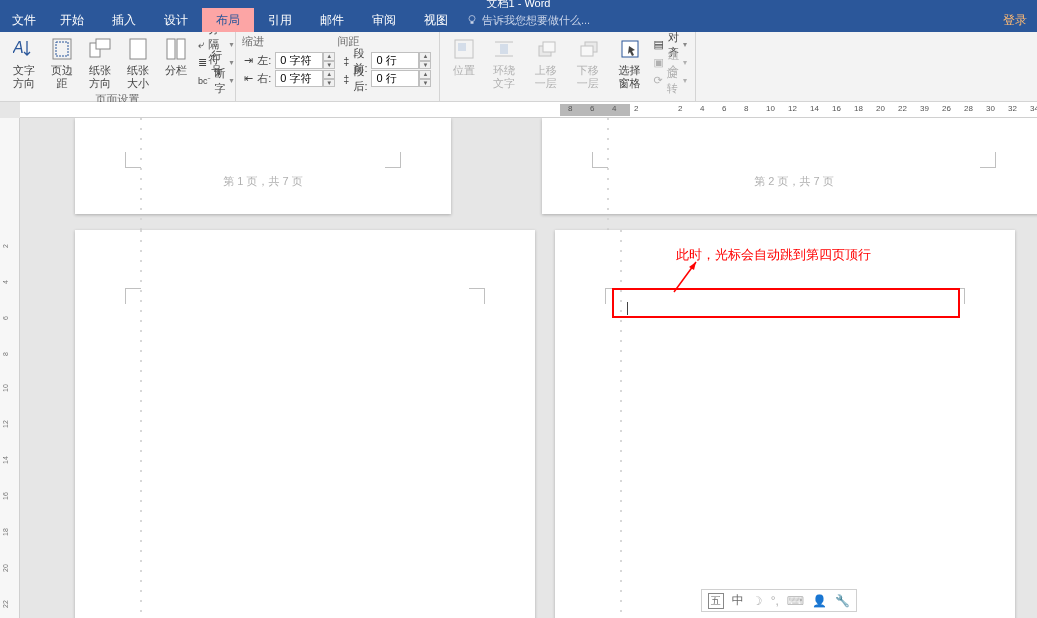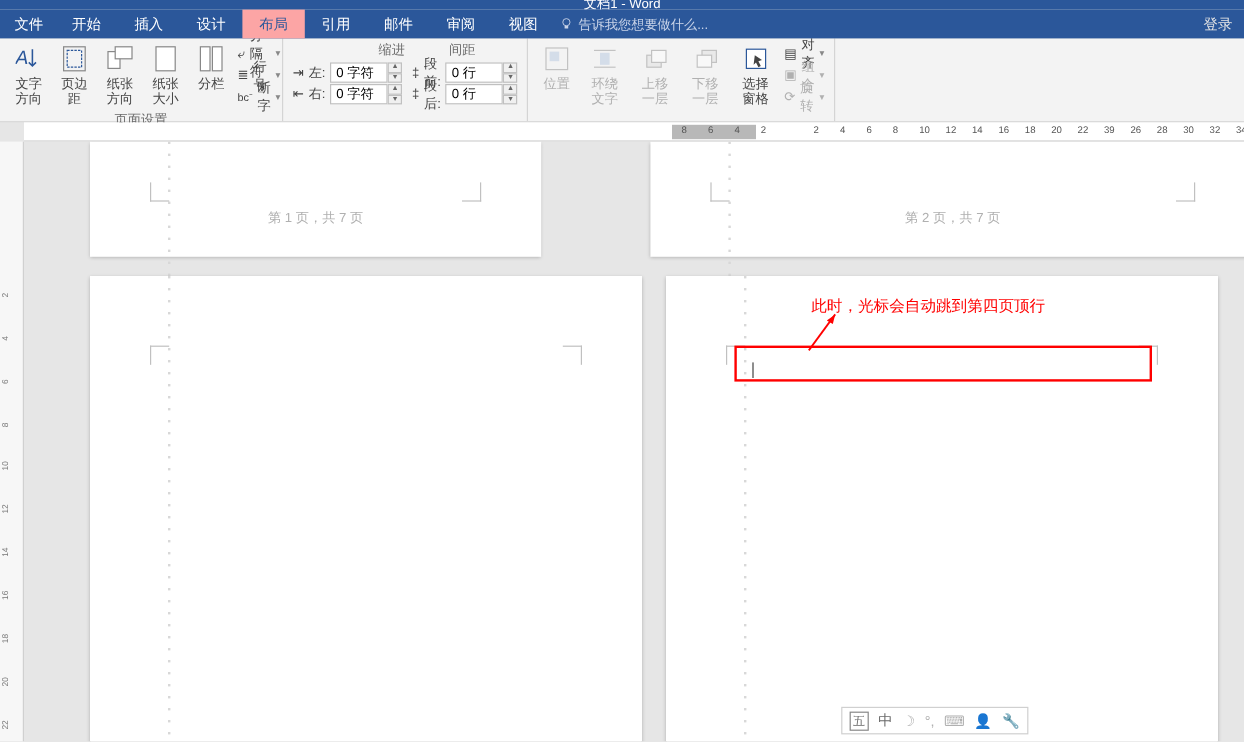--- a/index.html
+++ b/index.html
@@ -6,21 +6,21 @@
 body { width: 1037px; height: 618px; background: #e6e6e6; overflow: hidden; position: relative; }
 
 .titlebar { height: 8px; background: #2b579a; width: 100%; }
 .title-text { position: absolute; top: -4px; left: 50%; transform: translateX(-50%); color: #fff; font-size: 11px; }
 
 .menubar { height: 24px; background: #2b579a; display: flex; align-items: center; padding-left: 2px; position: relative; }
 .menubar .tab { color: #fff; font-size: 12px; padding: 4px 14px; cursor: pointer; height: 24px; line-height: 16px; }
 .menubar .tab.file { padding-left: 10px; padding-right: 10px; }
 .menubar .tab.active { background: #fca5a5; color: #2b579a; }
 .menubar .tell { color: #c8d3e8; font-size: 11px; display: flex; align-items: center; gap: 4px; margin-left: 4px; }
-.menubar .login { position: absolute; right: 10px; color: #e5e5e5; font-size: 12px; }
+.menubar .login { position: absolute; right: 10px; color: #fdba74; font-size: 12px; }
 
 .ribbon { height: 70px; background: #f3f3f3; border-bottom: 1px solid #d4d4d4; display: flex; }
 .group { border-right: 1px solid #d4d4d4; padding: 2px 6px 0 6px; display: flex; flex-direction: column; justify-content: space-between; }
 .group-body { display: flex; align-items: flex-start; gap: 2px; flex: 1; }
 .group-label { text-align: center; font-size: 11px; color: #6a6a6a; padding-bottom: 2px; }
 
 .bigbtn { display: flex; flex-direction: column; align-items: center; justify-content: flex-start; padding: 2px 4px; font-size: 11px; color: #444; cursor: pointer; text-align: center; line-height: 13px; min-width: 36px; }
 .bigbtn .ico { width: 28px; height: 26px; display: flex; align-items: center; justify-content: center; margin-bottom: 2px; }
 .smallcol { display: flex; flex-direction: column; gap: 1px; font-size: 11px; color: #444; padding: 2px 2px; }
 .smallcol .row { display: flex; align-items: center; gap: 4px; height: 17px; }
@@ -152,22 +152,22 @@
             <span style="font-size:8px;color:#888">▾</span>
           </div>
       </div>
     </div>
     <div class="group-label">页面设置</div>
   </div>
 
   <div class="group" style="width:204px">
     <div class="group-body" style="flex-direction:column;gap:0">
       <div style="display:flex;width:100%;font-size:11px;color:#6a6a6a;padding-bottom:1px">
-        <div style="flex:1;text-align:right">缩进</div>
-        <div style="flex:1;text-align:center">间距</div>
+        <div style="flex:1;text-align:left">缩进</div>
+        <div style="flex:1;">间距</div>
       </div>
       <div style="display:flex;gap:4px">
         <div class="smallcol">
           <div class="row">
             <span>⇥</span>
             <span>左:</span>
             <div class="spinwrap">
                 <input class="spininput" value="0 字符" style="">
                 <div class="spinbtns">
                   <div>▲</div>

